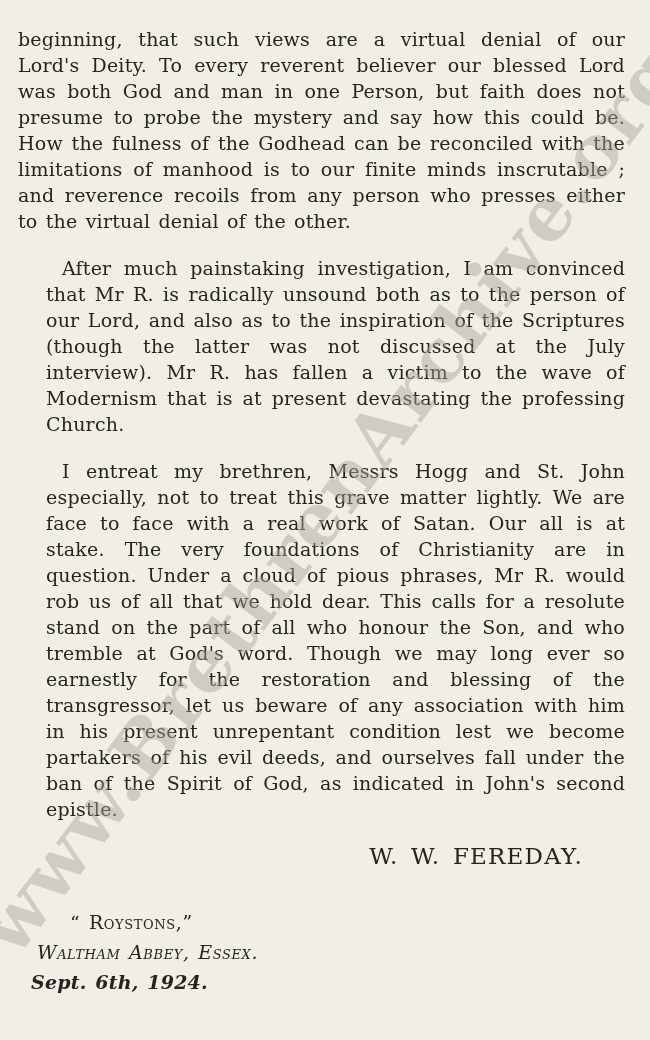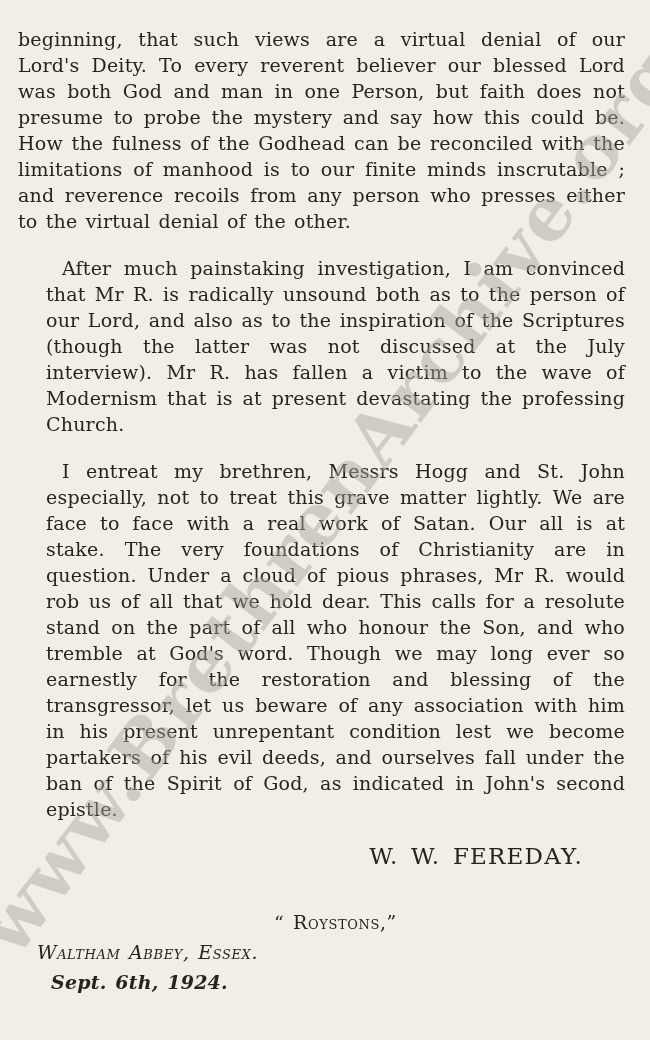--- a/index.html
+++ b/index.html
@@ -43,33 +43,32 @@
     letter-spacing: 1.2px;
     word-spacing: 4px;
   }
   .address {
     margin-top: 38px;
     font-size: 19px;
     line-height: 30px;
     text-align: left;
   }
   .addr-house {
-    margin-left: 28px;
+    margin-left: 52px;
     font-variant: small-caps;
     letter-spacing: 0.6px;
-    text-align: center;
   }
   .addr-town {
     margin-left: 19px;
     font-variant: small-caps;
     letter-spacing: 0.6px;
     font-style: italic;
   }
   .addr-date {
-    margin-left: 33px;
+    margin-left: 13px;
     font-style: italic;
     font-weight: 600;
   }
   .watermark {
     position: absolute;
     z-index: 3;
     top: 500px;
     left: 330px;
     transform: translate(-50%, -50%) rotate(-53deg);
     transform-origin: center center;

